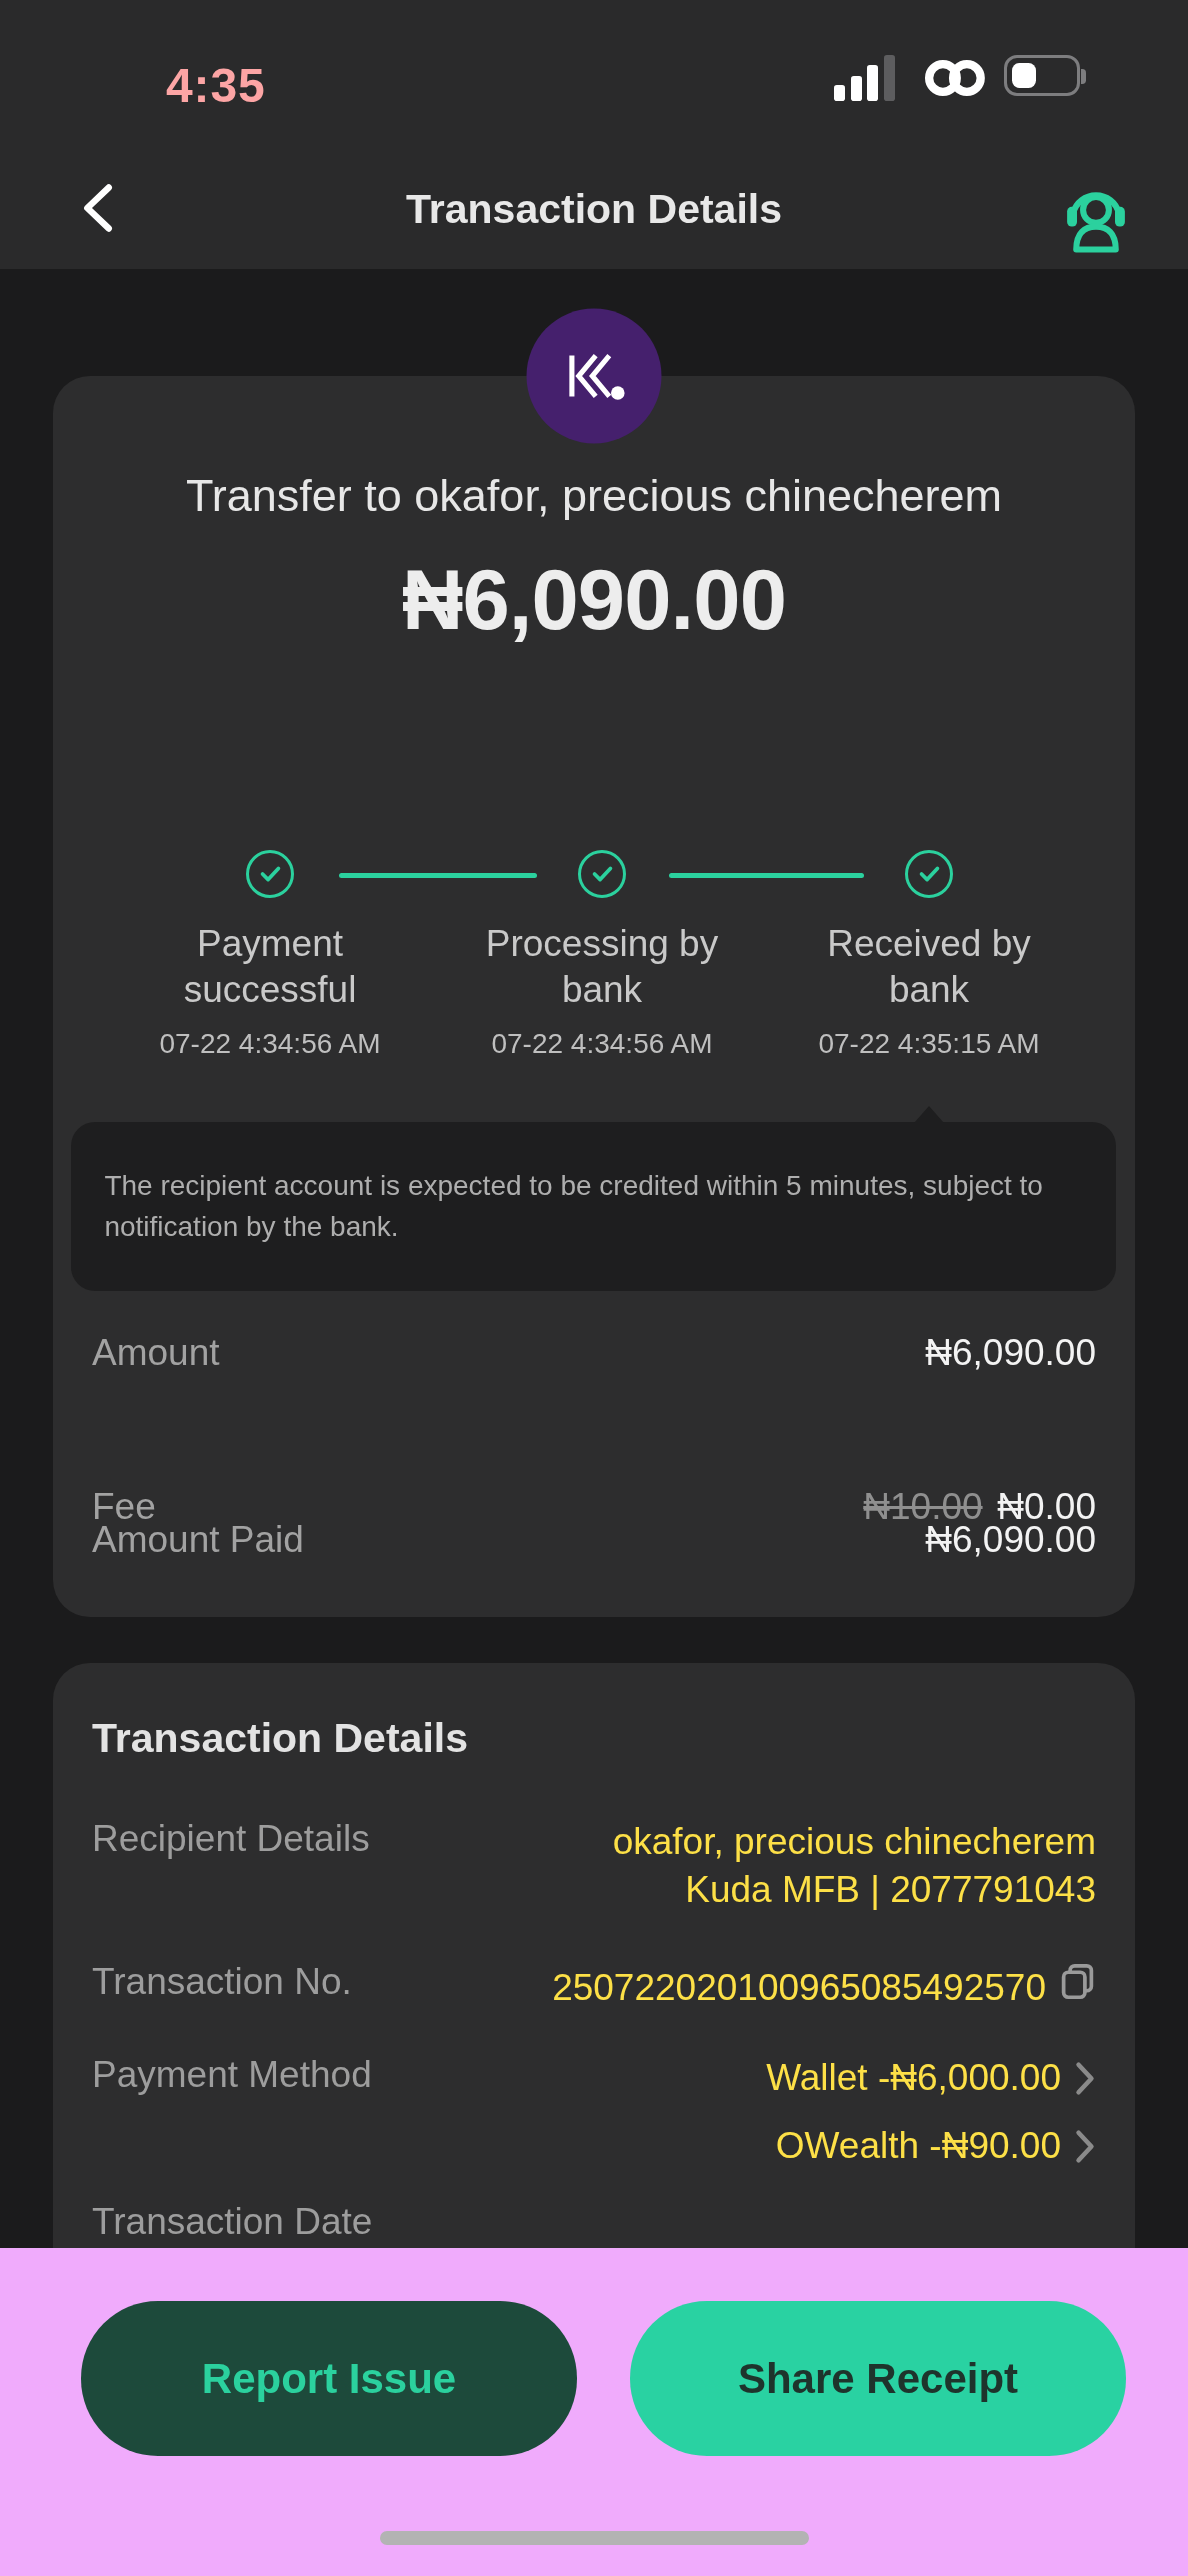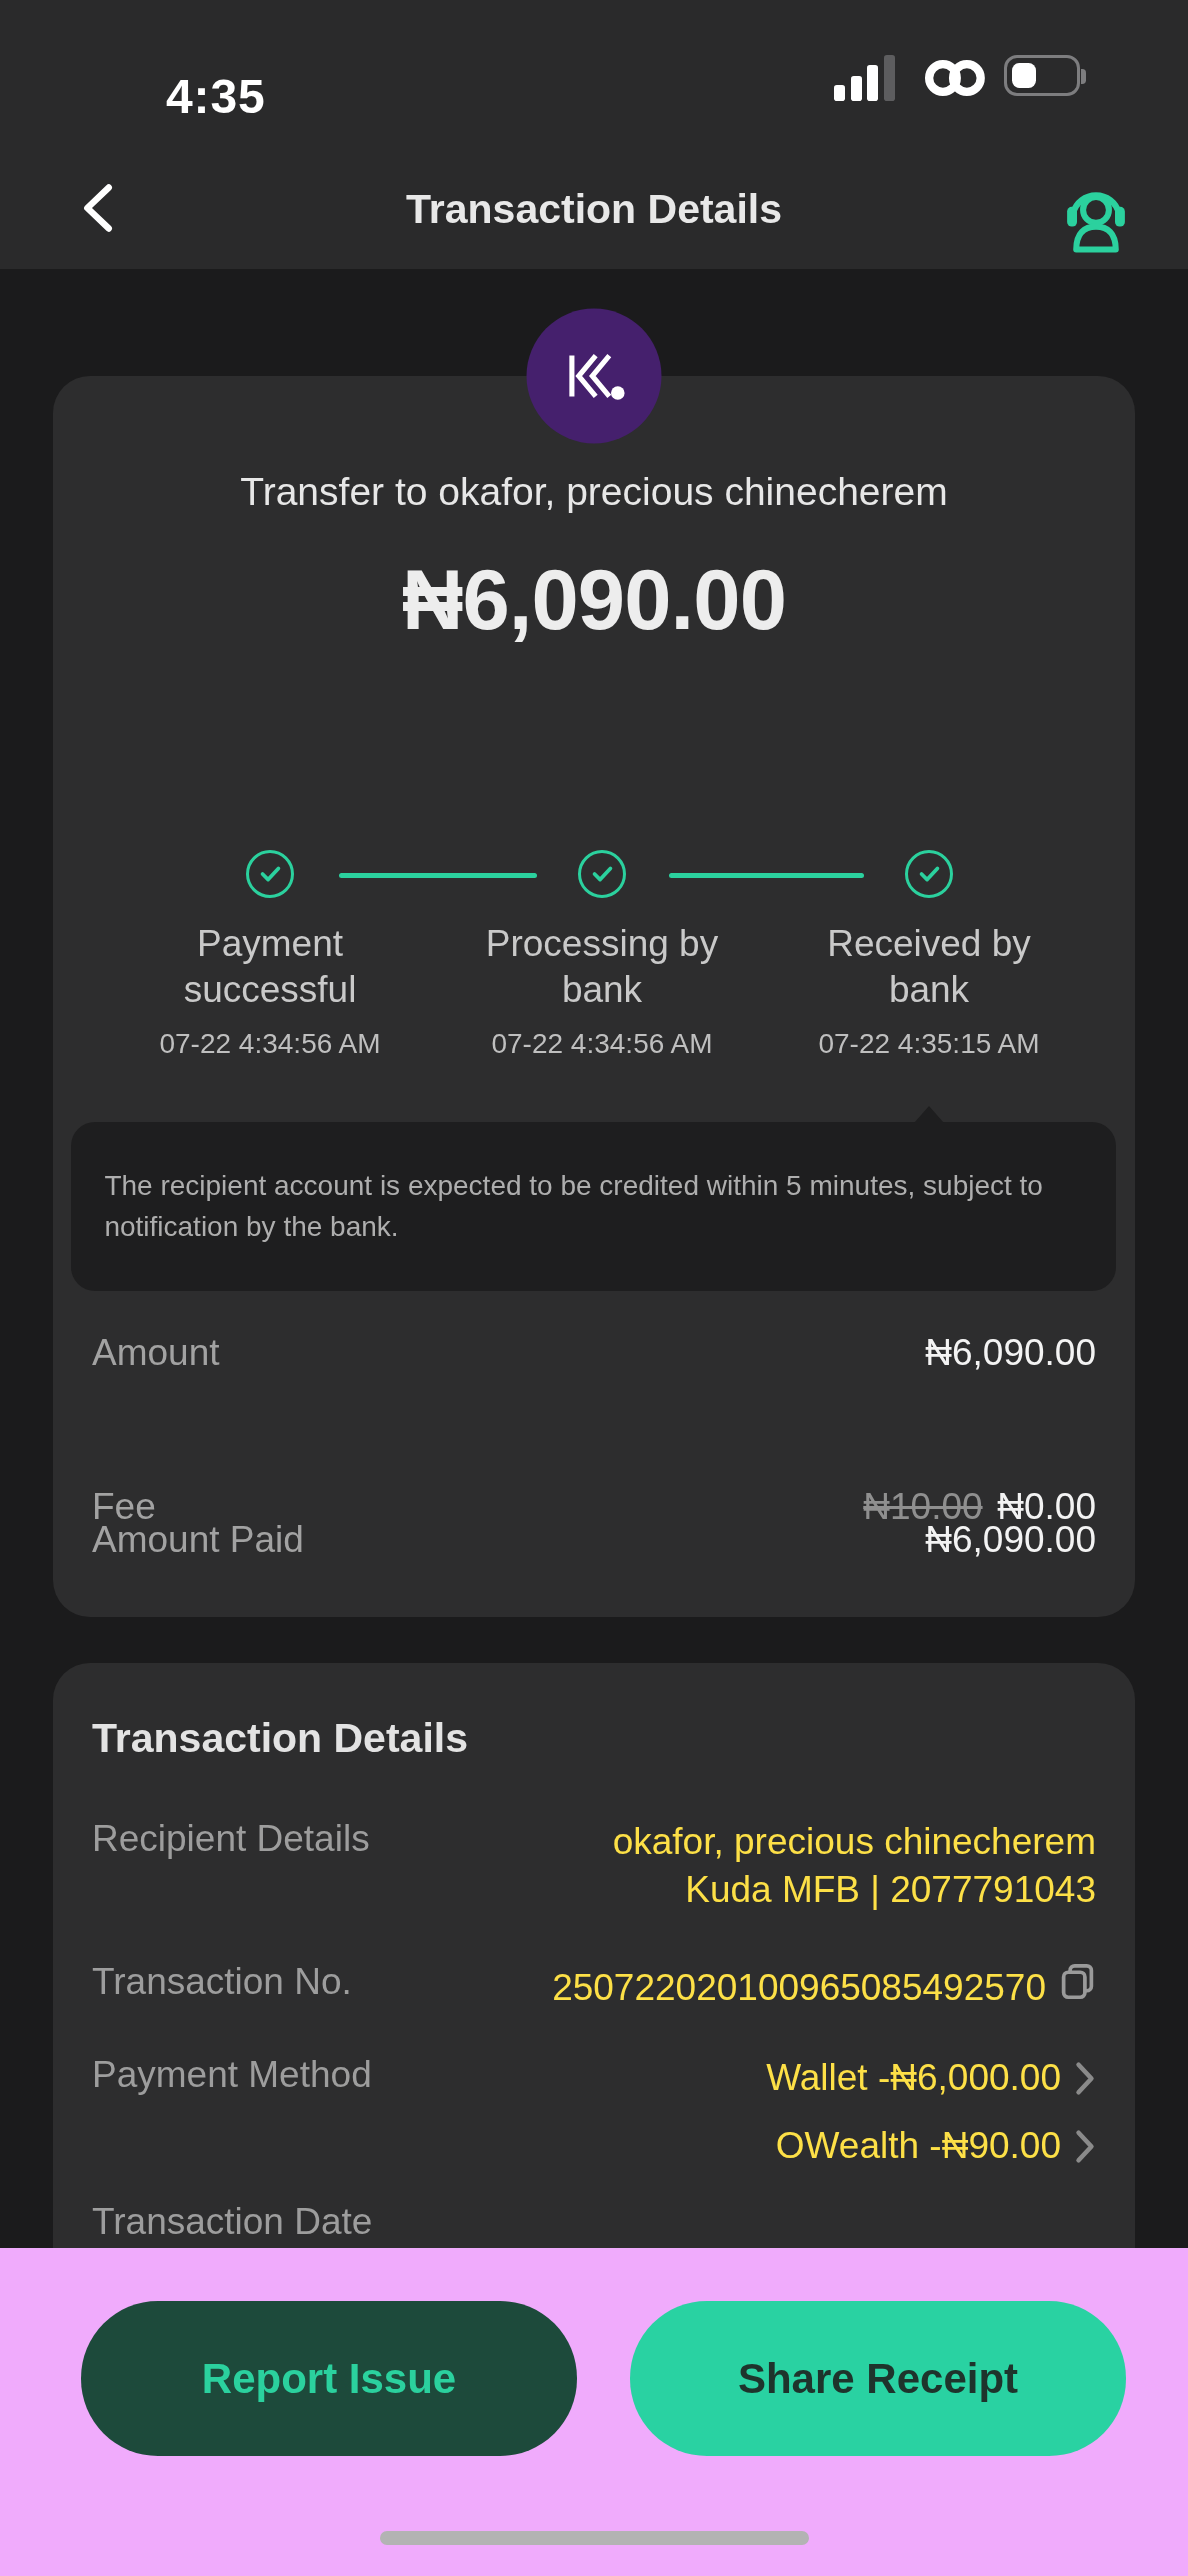--- a/index.html
+++ b/index.html
@@ -4,40 +4,40 @@
 <style>
   html,body{margin:0;padding:0;background:#000;}
   .screen{
     position:relative;width:1188px;height:2576px;overflow:hidden;
     background:#1b1b1c;
     font-family:"Liberation Sans","DejaVu Sans",sans-serif;
     -webkit-font-smoothing:antialiased;
   }
   
   .chrome{position:absolute;top:0;left:0;width:1188px;height:269px;background:#2a2a2b;}
-  .time{position:absolute;left:166px;top:69px;font-size:48px;font-weight:bold;color:#ffffff;letter-spacing:0.9px;}
+  .time{position:absolute;left:166px;top:58px;font-size:48px;font-weight:bold;color:#fca5a5;letter-spacing:0.9px;}
   .signal{position:absolute;left:834px;top:55px;width:66px;height:46px;display:flex;align-items:flex-end;gap:5.5px;}
   .signal .bar{width:11px;border-radius:2.8px;background:#ffffff;}
   .signal .b1{height:15.7px;}.signal .b2{height:25px;}.signal .b3{height:36px;}
   .signal .b4{height:46px;background:#5d5d5f;}
   .linkicon{position:absolute;left:919px;top:52px;}
   .battery{position:absolute;left:1004px;top:55px;width:76px;height:41px;border:3.7px solid #7d7d7f;border-radius:13px;box-sizing:border-box;}
   .battery .fill{position:absolute;left:4.6px;top:4.6px;bottom:4.6px;width:24px;background:#ffffff;border-radius:7.4px;}
   .battery .nub{position:absolute;right:-9.2px;top:11px;width:5.5px;height:14.7px;background:#7d7d7f;border-radius:0 3.7px 3.7px 0;}
   .back{position:absolute;left:78px;top:182px;cursor:pointer;}
   .nav-title{position:absolute;left:0;top:186px;width:1188px;text-align:center;font-size:41px;font-weight:bold;color:#e8e8e8;}
   .support{position:absolute;left:1058px;top:177px;cursor:pointer;}
   
   .card{position:absolute;left:53px;width:1082px;background:#2d2d2e;box-sizing:border-box;}
   .card1{top:376px;height:1241px;border-radius:37px;}
   .card2{top:1663px;height:585px;border-radius:37px 37px 0 0;}
   
   .logo{position:absolute;left:50%;top:0;transform:translate(-50%,-50%);width:135px;height:135px;border-radius:50%;background:#45206d;display:flex;align-items:center;justify-content:center;}
   
-  .transfer-title{position:absolute;top:94px;left:0;width:100%;text-align:center;font-size:39px;color:#e7e7e7;}
+  .transfer-title{position:absolute;top:94px;left:0;width:100%;text-align:center;font-size:45px;color:#e7e7e7;}
   .amount{position:absolute;top:175px;left:0;width:100%;text-align:center;font-size:85px;font-weight:bold;color:#ededed;letter-spacing:-0.9px;}
   .status-text{position:absolute;top:337px;left:0;width:100%;text-align:center;font-size:43px;color:#2bd19e;}
   
   .steps{position:absolute;top:474px;left:0;width:100%;height:240px;}
   .sline{position:absolute;top:498px;height:4.6px;background:#2bd19e;border-radius:2.8px;}
   .sline1{left:286px;width:198px;top:23px;}
   .sline2{left:616px;width:195px;top:23px;}
   .step{position:absolute;top:0;width:276px;text-align:center;}
   .step1{left:79px;}.step2{left:411px;}.step3{left:738px;}
   .check-circle{width:42px;height:42px;border:3.7px solid #2bd19e;border-radius:50%;margin:0 auto;display:flex;align-items:center;justify-content:center;}

